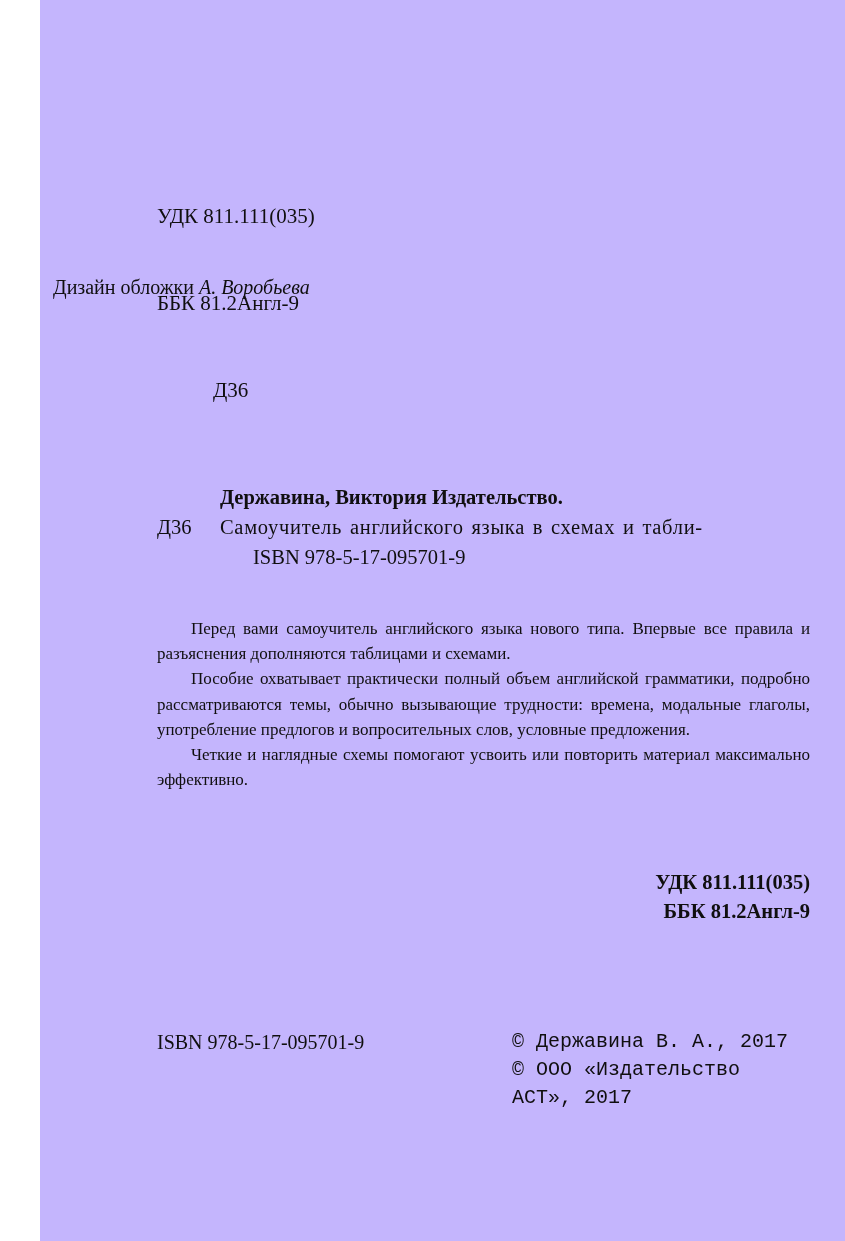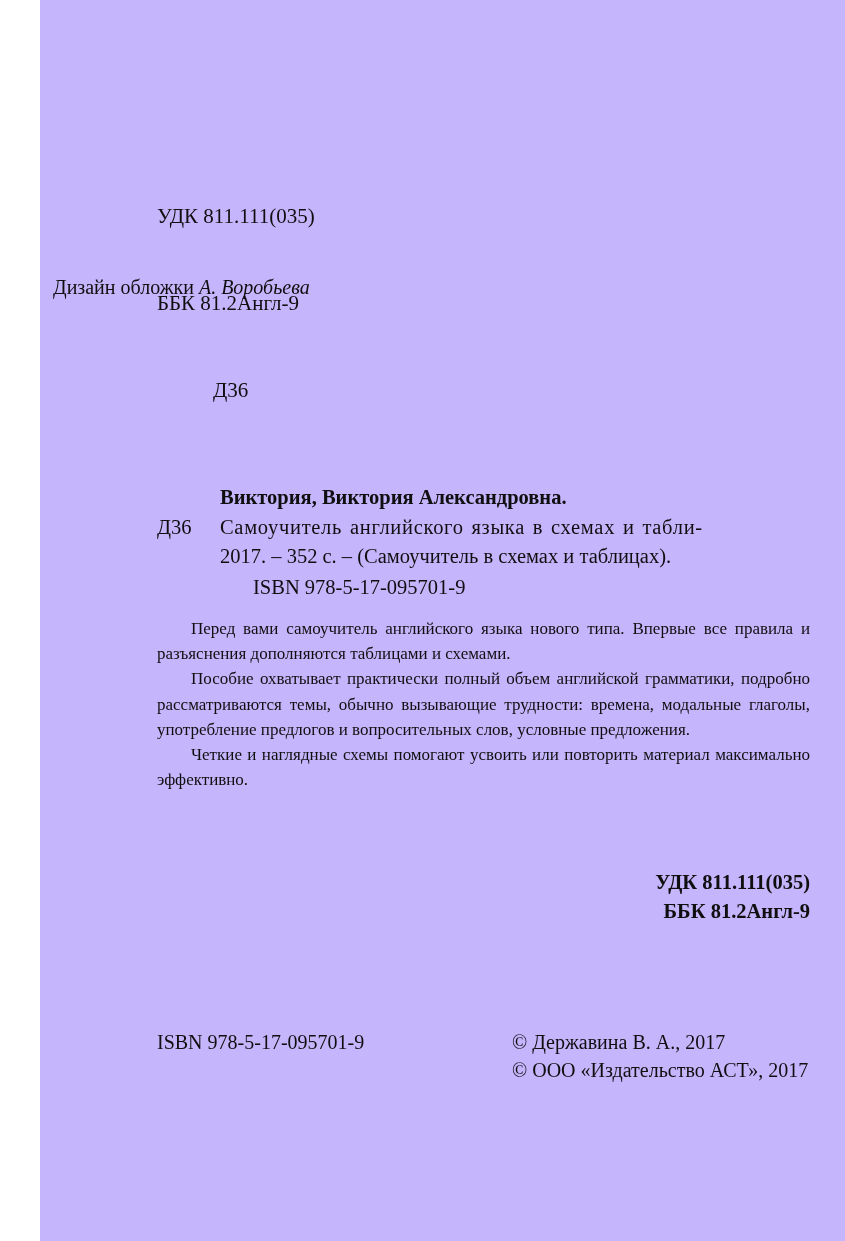--- a/index.html
+++ b/index.html
@@ -120,44 +120,44 @@
     font-size: 20px;
     line-height: 28px;
   }
   .footer .footer-isbn {
     position: absolute;
     left: 0;
     top: 0;
   }
   .footer .copyright-block {
     padding-left: 355px;
+    font-family: Liberation Mono, monospace;
   }
   .footer .copyright-line { display: block; }
 </style>
 </head>
 <body>
 
 <div class="page">
 
   <div class="udk-top">
     <span class="udk-code-line">УДК 811.111(035)</span>
     <span class="udk-code-line">ББК 81.2Англ-9</span>
     <span class="udk-shelf-line">Д36</span>
   </div>
 
   <div class="cover-credit">
     <span>Дизайн обложки </span><span class="designer-name">А. Воробьева</span>
   </div>
 
   <div class="citation">
-    <div class="author-line">Виктория, Виктория Александровна.</div>
+    <div class="author-line">Державина, Виктория Издательство.</div>
     <div class="cite-body">
       <span class="shelf-mark">Д36</span>
       <div class="cite-text">Самоучитель английского языка в схемах и табли-</div>
-      <div class="cite-text" style="letter-spacing:0;word-spacing:0;">2017. – 352 с. – (Самоучитель в схемах и таблицах).</div>
       <div class="cite-isbn">ISBN 978-5-17-095701-9</div>
     </div>
   </div>
 
   <div class="annotation">
     <p>Перед вами самоучитель английского языка нового типа. Впервые все правила и разъяснения дополняются таблицами и схемами.</p>
     <p>Пособие охватывает практически полный объем английской грамматики, подробно рассматриваются темы, обычно вызывающие трудности: времена, модальные глаголы, употребление предлогов и вопросительных слов, условные предложения.</p>
     <p>Четкие и наглядные схемы помогают усвоить или повторить материал максимально эффективно.</p>
   </div>
 

